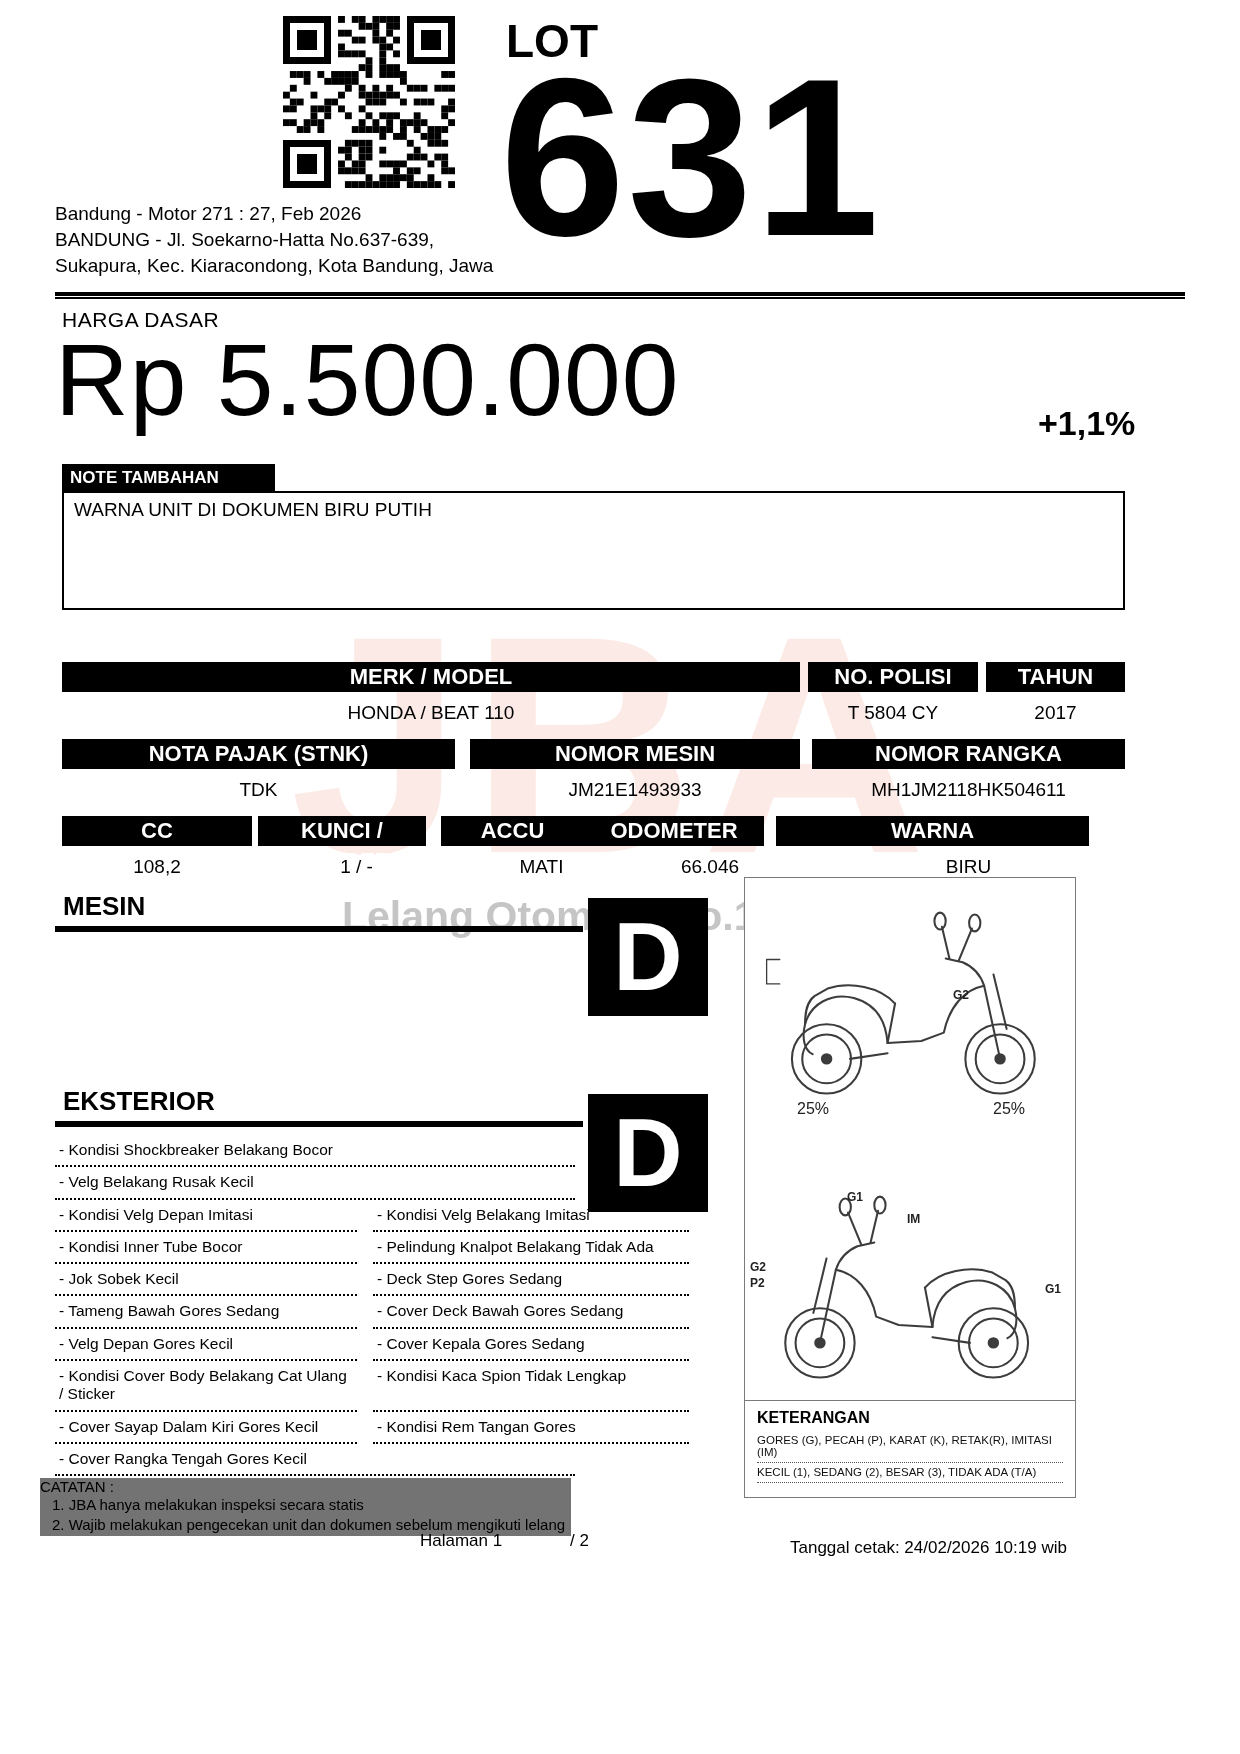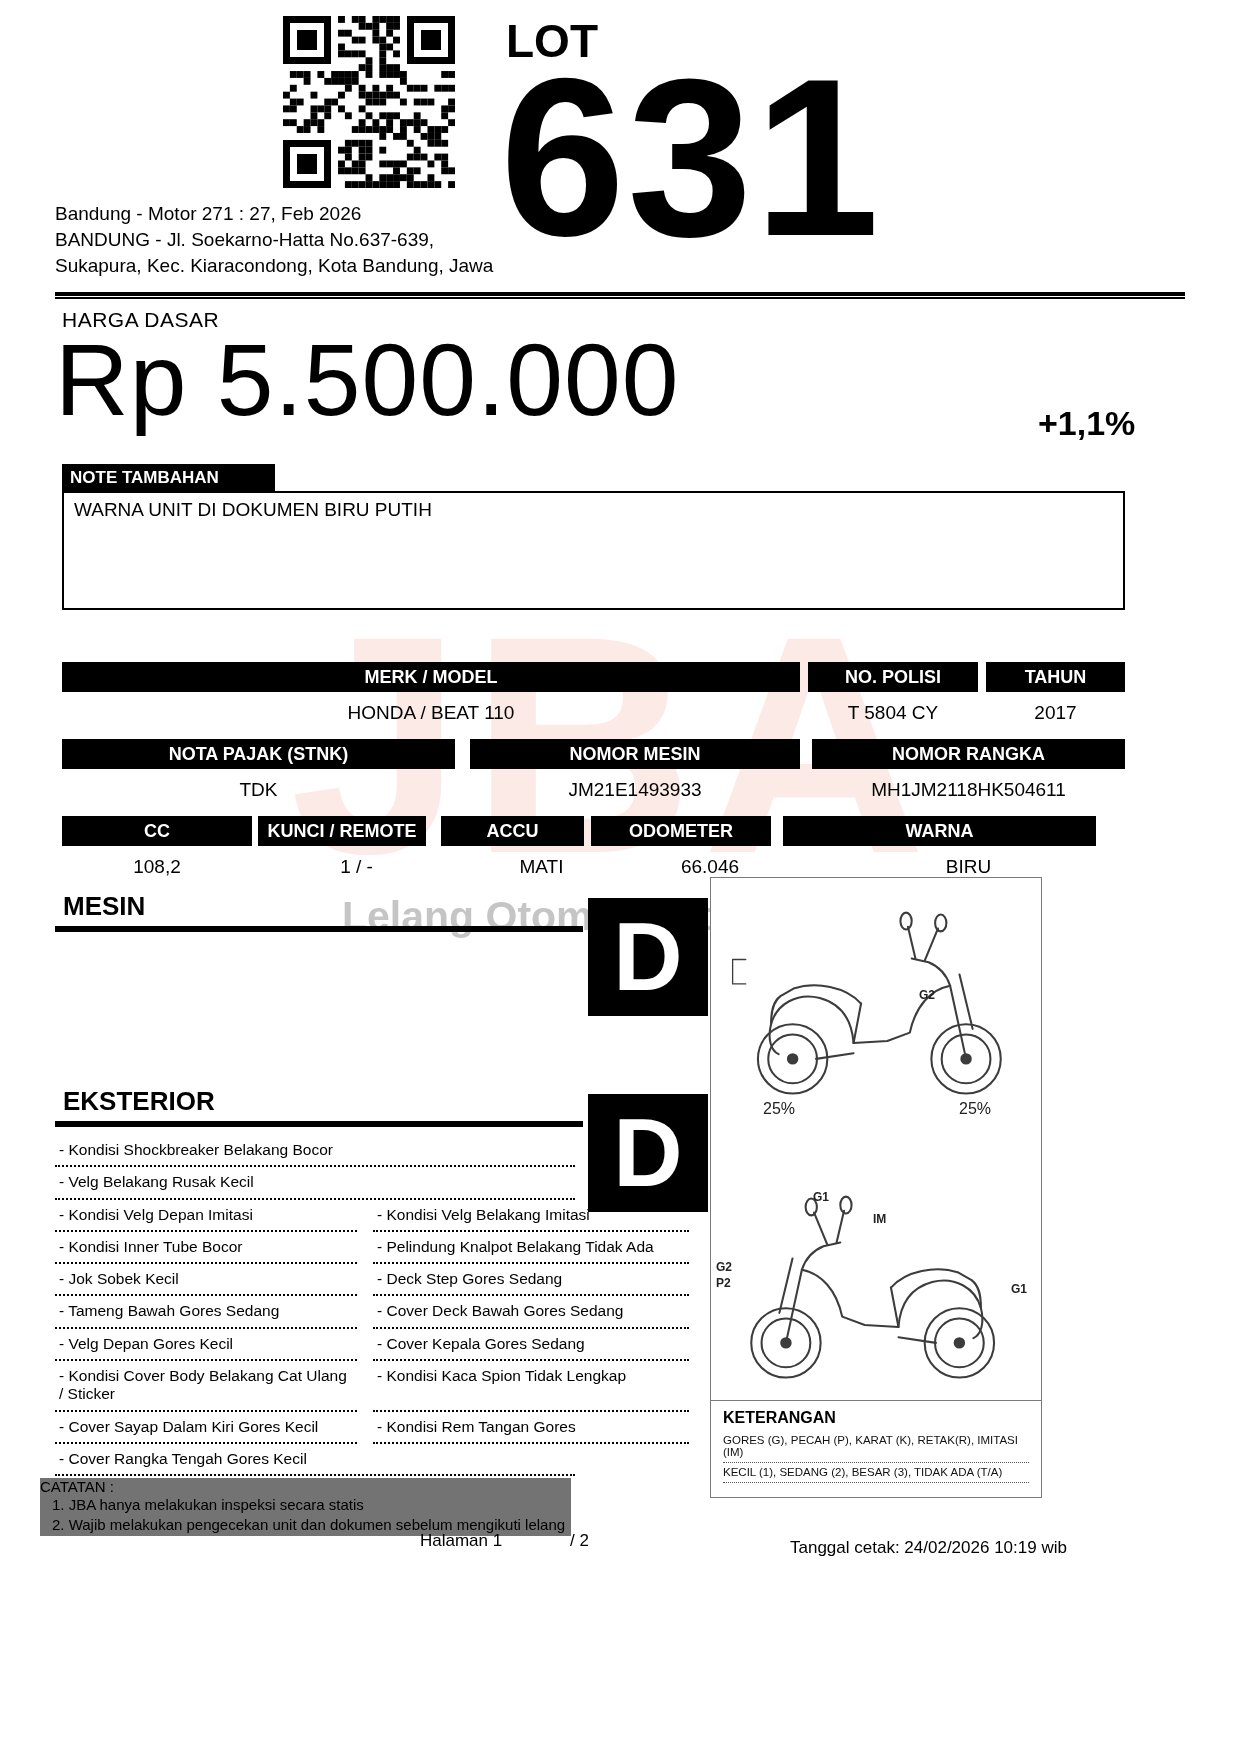--- a/index.html
+++ b/index.html
@@ -30,40 +30,40 @@
 
   
   .note-label { left:62px; top:464px; width:213px; height:27px; background:#000; color:#fff;
                 font-size:17px; font-weight:bold; padding:4px 0 0 8px; }
   .note-box { left:62px; top:491px; width:1063px; height:119px; border:2px solid #000;
               font-size:19px; padding:6px 10px; }
 
   
   .specs { left:62px; top:662px; width:1063px; }
   .spec-hrow { display:flex; }
-  .hcell { background:#000; color:#fff; font-weight:bold; font-size:18px; text-align:center;
+  .hcell { background:#000; color:#fff; font-weight:bold; font-size:22px; text-align:center;
            height:30px; line-height:30px; }
   .spec-vrow { display:flex; }
   .vcell { font-size:19px; text-align:center; height:47px; line-height:42px; }
 
   
   .section { }
   .section-title { font-size:26px; font-weight:bold; padding-left:8px; }
   .section-rule { width:528px; height:6px; background:#000; margin:4px 0 14px 0; }
   .defect-row { display:flex; gap:16px; margin-bottom:6px; }
   .defect-cell { border-bottom:2px dotted #000; padding:0 4px 6px 4px; font-size:15.5px; line-height:1.18; }
   .defect-cell.left { width:302px; }
   .defect-cell.right { width:316px; }
   .defect-row.single .defect-cell.left { width:520px; }
 
   .grade-box { width:120px; height:118px; background:#000; color:#fff; font-size:96px; font-weight:bold;
                display:flex; align-items:center; justify-content:center; }
 
   
-  .diagram-panel { left:710px; top:877px; width:332px; height:621px; border:1px solid #7a7a7a; background:#fff; }
+  .diagram-panel { left:744px; top:877px; width:332px; height:621px; border:1px solid #7a7a7a; background:#fff; }
   .diagram-panel svg { position:absolute; }
   .diag-label { position:absolute; font-size:12px; color:#222; font-weight:bold; }
   .diag-label.pct { font-size:16px; font-weight:normal; }
   .keterangan { position:absolute; left:0; right:0; bottom:0; height:97px; border-top:1px solid #7a7a7a;
                 padding:8px 12px; background:#fff; }
   .ket-title { font-size:16px; font-weight:bold; margin-bottom:4px; }
   .ket-line { font-size:11.5px; border-bottom:1px dotted #555; padding:3px 0 4px; color:#111; }
 
   
   .catatan { left:40px; top:1478px; font-size:15px; background:#737373; padding-right:6px; }
@@ -328,21 +328,21 @@
     </div>
     <div class="spec-vrow">
       <div class="vcell" style="width:393px">TDK</div>
       <div class="vcell" style="width:330px; margin-left:15px">JM21E1493933</div>
       <div class="vcell" style="width:313px; margin-left:12px">MH1JM2118HK504611</div>
     </div>
     <div class="spec-hrow">
       <div class="hcell" style="width:190px">CC</div>
       <div class="hcell" style="width:168px; margin-left:6px">KUNCI / REMOTE</div>
       <div class="hcell" style="width:143px; margin-left:15px">ACCU</div>
-      <div class="hcell" style="width:180px; margin-left:7px">ODOMETER</div>
+      <div class="hcell" style="width:180px; ">ODOMETER</div>
       <div class="hcell" style="width:313px; margin-left:12px">WARNA</div>
     </div>
     <div class="spec-vrow">
       <div class="vcell" style="width:190px">108,2</div>
       <div class="vcell" style="width:197px; margin-left:6px">1 / -</div>
       <div class="vcell" style="width:143px; margin-left:15px">MATI</div>
       <div class="vcell" style="width:180px; margin-left:7px">66.046</div>
       <div class="vcell" style="width:313px; margin-left:12px">BIRU</div>
     </div>
   </div>

